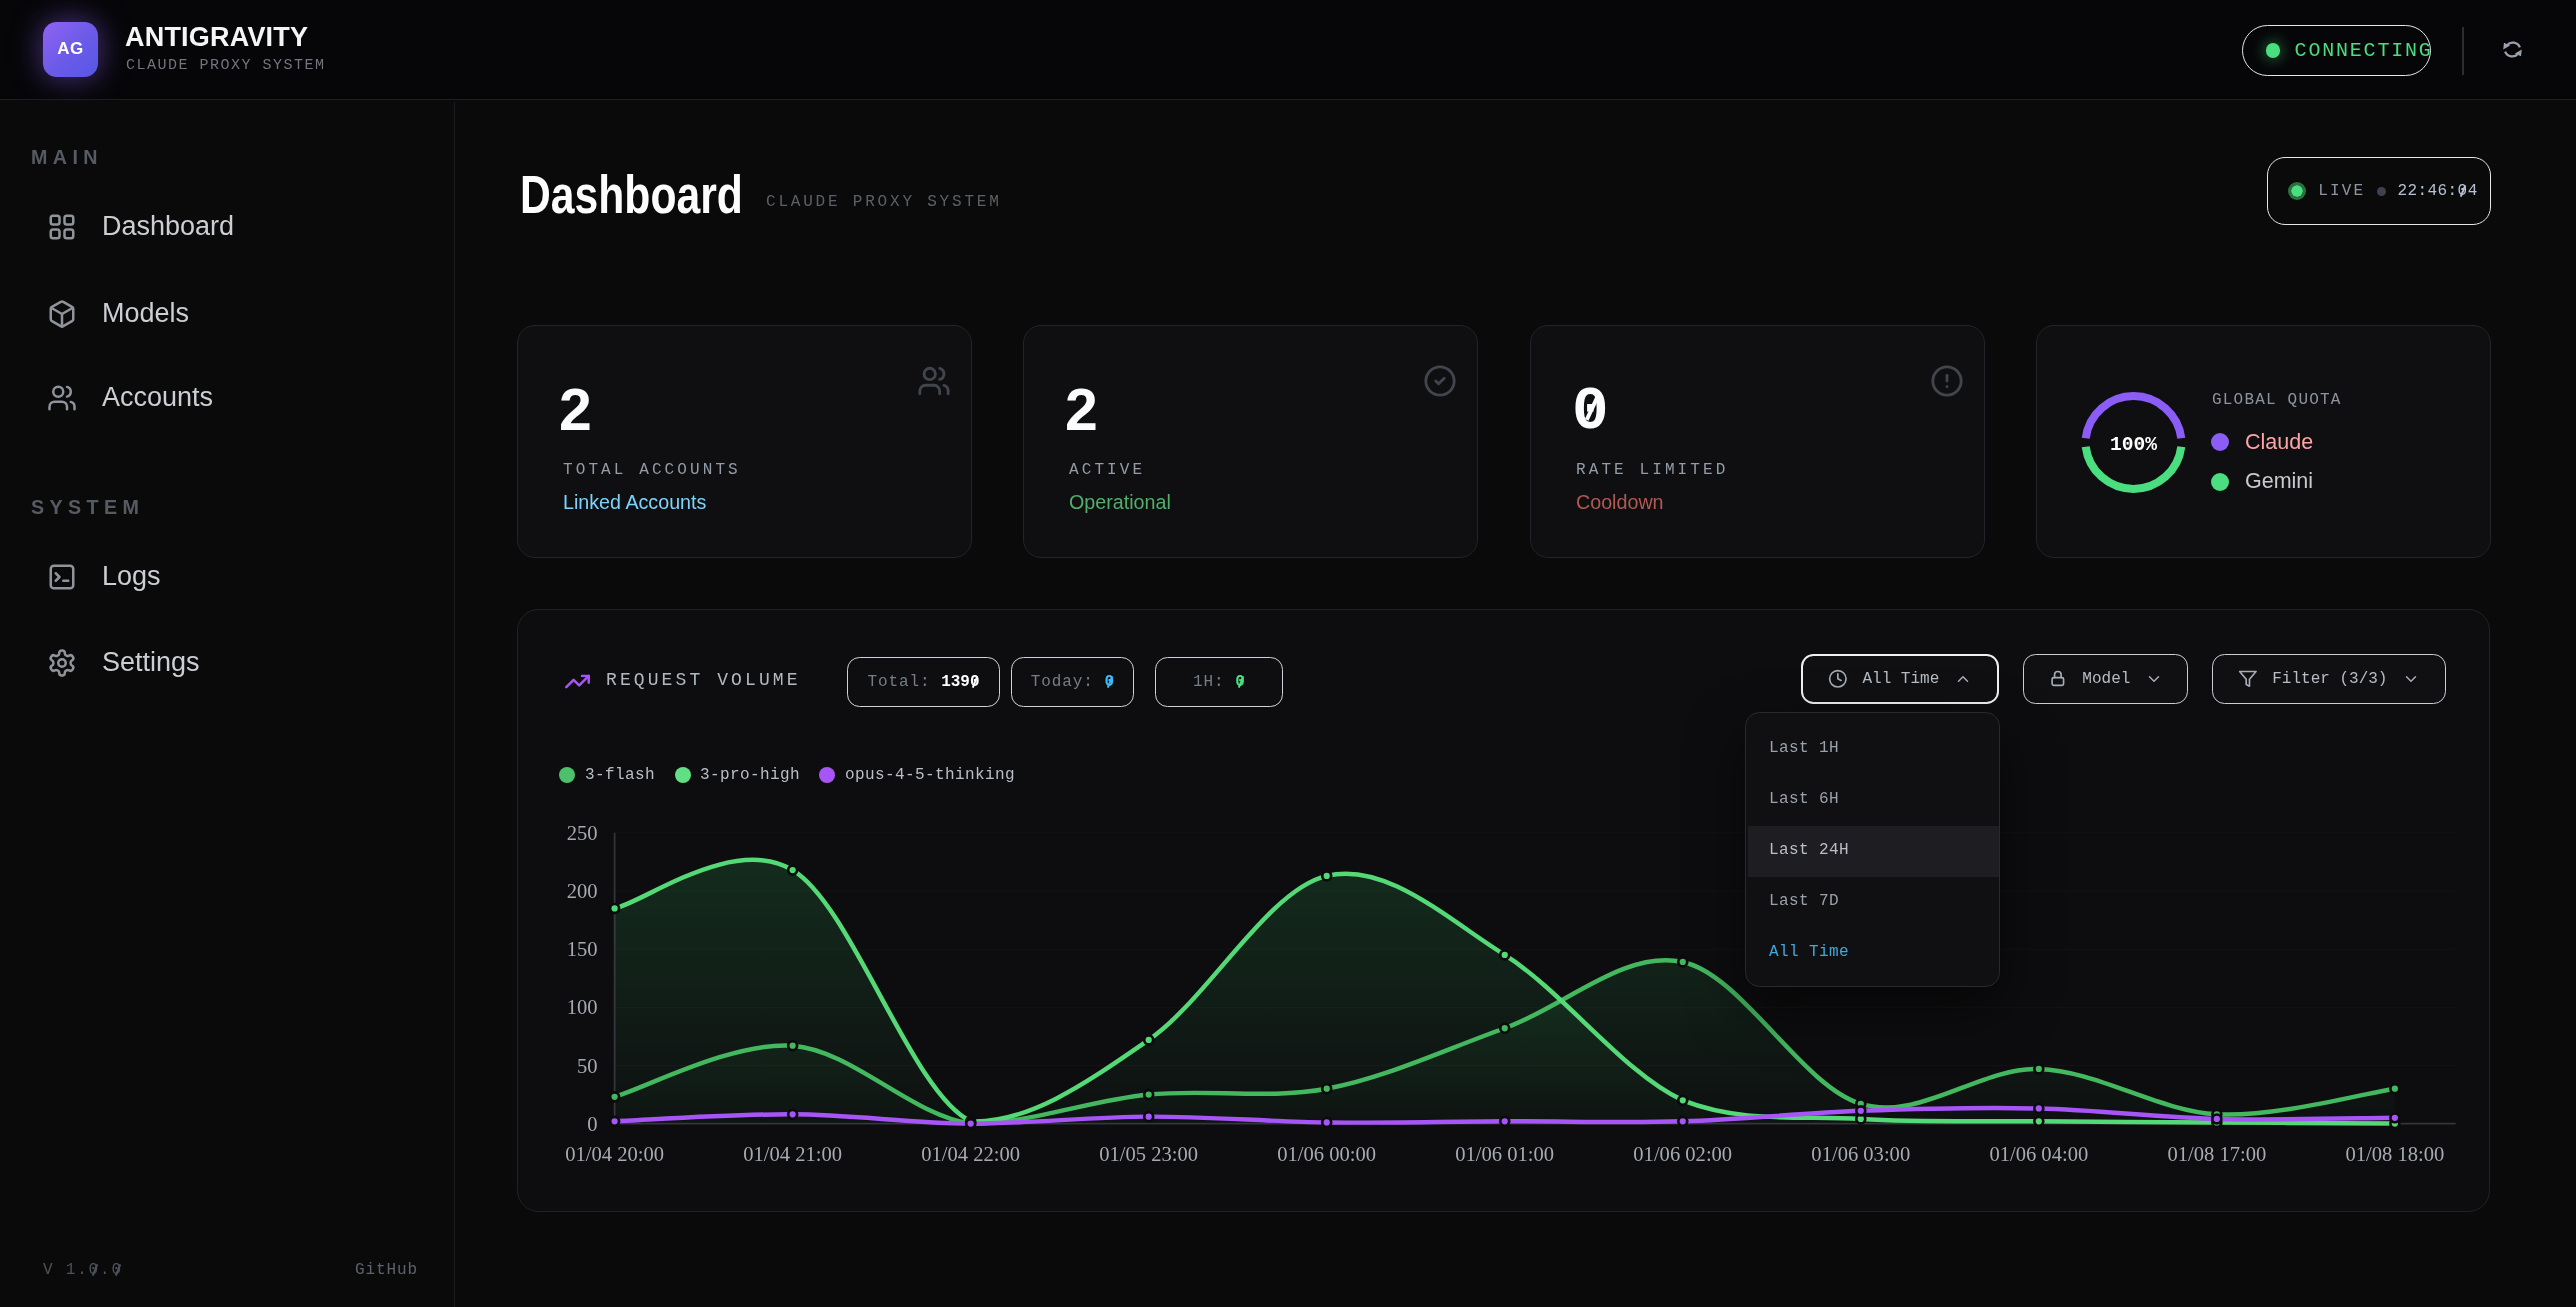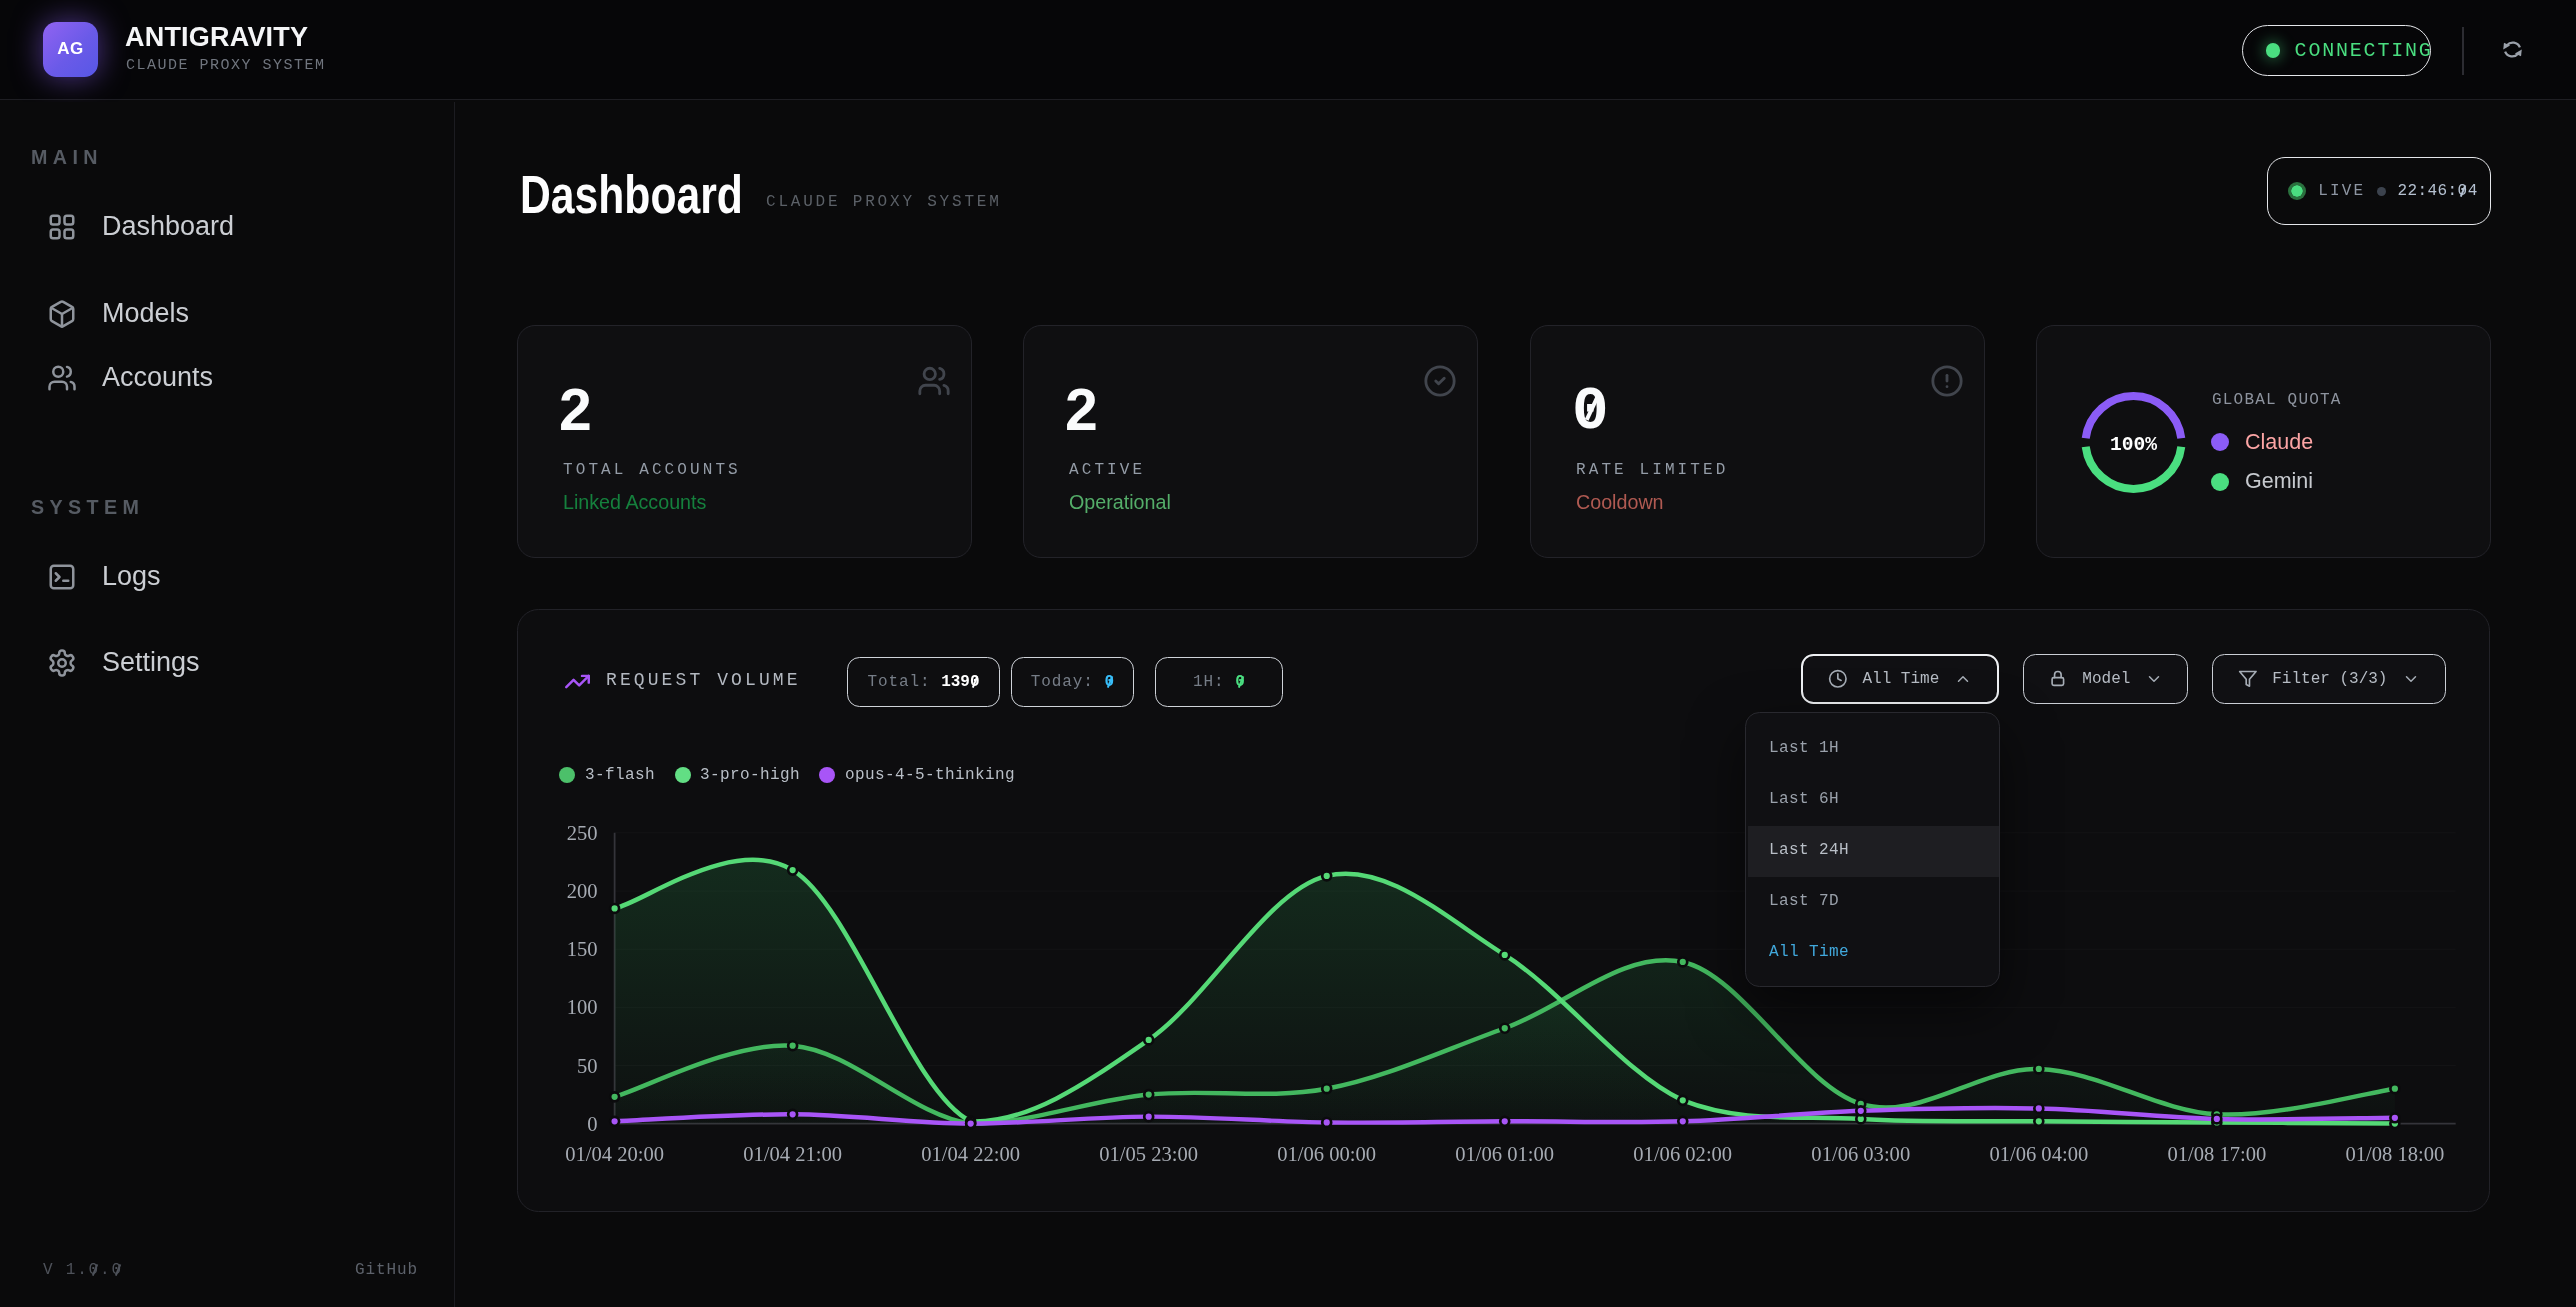--- a/index.html
+++ b/index.html
@@ -108,21 +108,21 @@
     <span>Dashboard</span>
   </div>
 <div class="nav-item" style="top:298px;">
     <svg width="30" height="30" viewBox="0 0 24 24" fill="none" stroke="#8f949c" stroke-width="2" stroke-linecap="round" stroke-linejoin="round" style="">
       <path d="M21 8a2 2 0 0 0-1-1.73l-7-4a2 2 0 0 0-2 0l-7 4A2 2 0 0 0 3 8v8a2 2 0 0 0 1 1.73l7 4a2 2 0 0 0 2 0l7-4A2 2 0 0 0 21 16Z"></path>
       <path d="m3.3 7 8.7 5 8.7-5"></path>
       <path d="M12 22V12"></path>
     </svg>
     <span>Models</span>
   </div>
-<div class="nav-item" style="top:362px;">
+<div class="nav-item" style="top:382px;">
     <svg width="30" height="30" viewBox="0 0 24 24" fill="none" stroke="#8f949c" stroke-width="2" stroke-linecap="round" stroke-linejoin="round" style="">
       <path d="M16 21v-2a4 4 0 0 0-4-4H6a4 4 0 0 0-4 4v2"></path>
       <circle cx="9" cy="7" r="4"></circle>
       <path d="M22 21v-2a4 4 0 0 0-3-3.87"></path>
       <path d="M16 3.13a4 4 0 0 1 0 7.75"></path>
     </svg>
     <span>Accounts</span>
   </div>
 <div class="sec-label" style="top:496px;">SYSTEM</div>
 <div class="nav-item" style="top:561px;">
@@ -148,21 +148,21 @@
 <div id="live-pill">
   <div id="live-dot"></div>
     <span class="l mono">LIVE</span>
     <span class="d"></span>
   <span class="t mono">22:46:<span class="szero">0</span>4</span>
 </div>
 
 <div class="card" style="left:517px;">
   <div class="num">2</div>
   <div class="lab mono">TOTAL ACCOUNTS</div>
-  <div class="sub" style="color:#15803d;text-align:right;">Linked Accounts</div>
+  <div class="sub" style="color:#7dd3fc;text-align:right;">Linked Accounts</div>
   <div class="cicon"><svg width="34" height="34" viewBox="0 0 24 24" fill="none" stroke="#41454d" stroke-width="2" stroke-linecap="round" stroke-linejoin="round" style="">
         <path d="M16 21v-2a4 4 0 0 0-4-4H6a4 4 0 0 0-4 4v2"></path>
         <circle cx="9" cy="7" r="4"></circle>
         <path d="M22 21v-2a4 4 0 0 0-3-3.87"></path>
         <path d="M16 3.13a4 4 0 0 1 0 7.75"></path>
       </svg></div>
 </div>
 <div class="card" style="left:1023px;">
   <div class="num">2</div>
   <div class="lab mono">ACTIVE</div>

